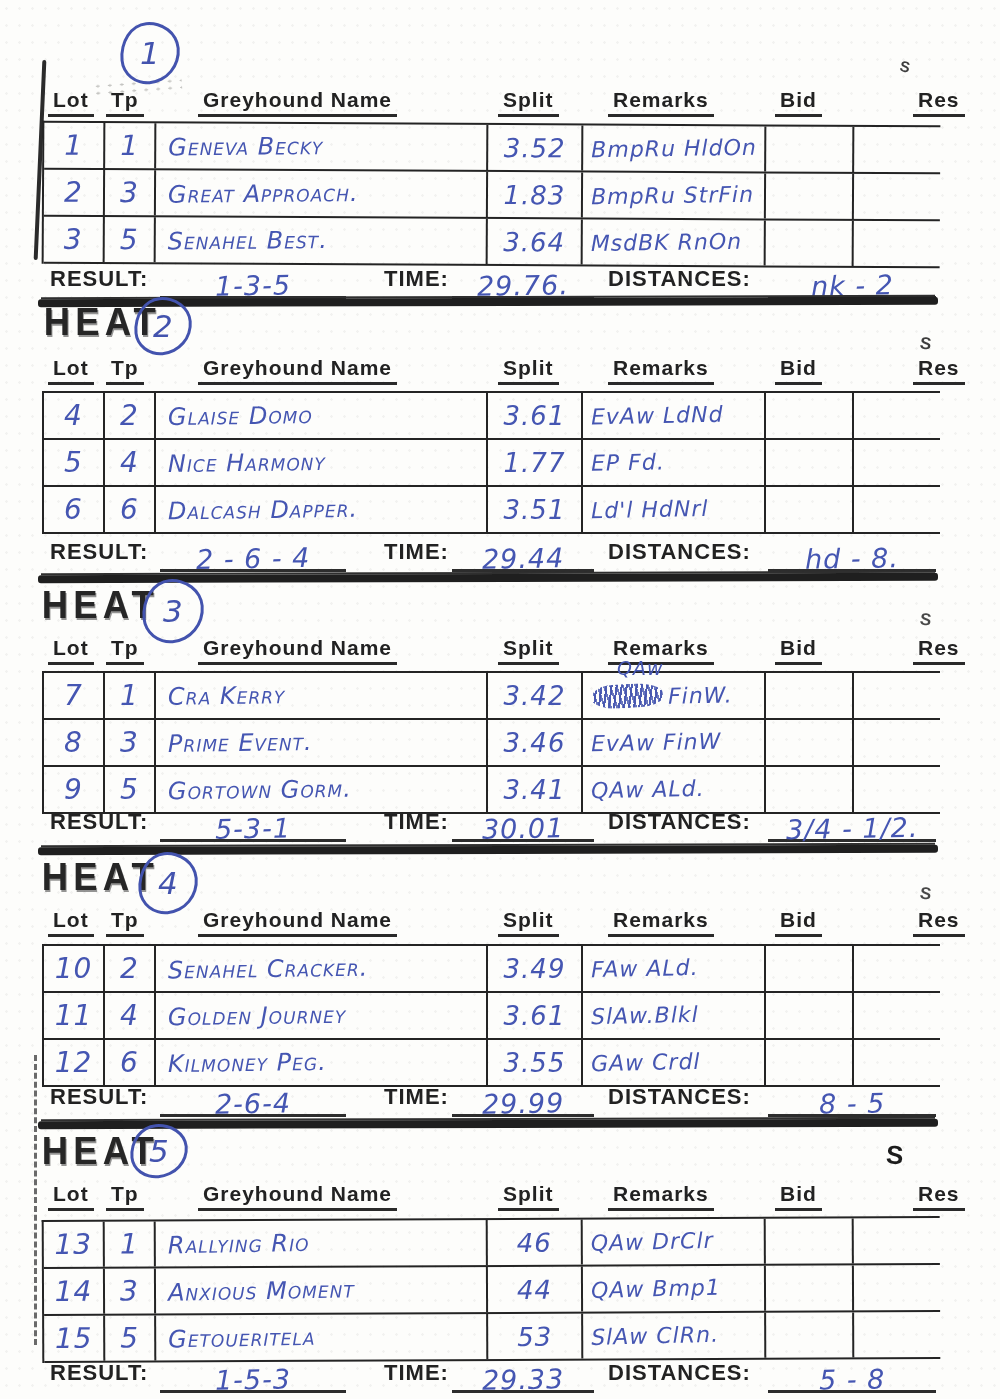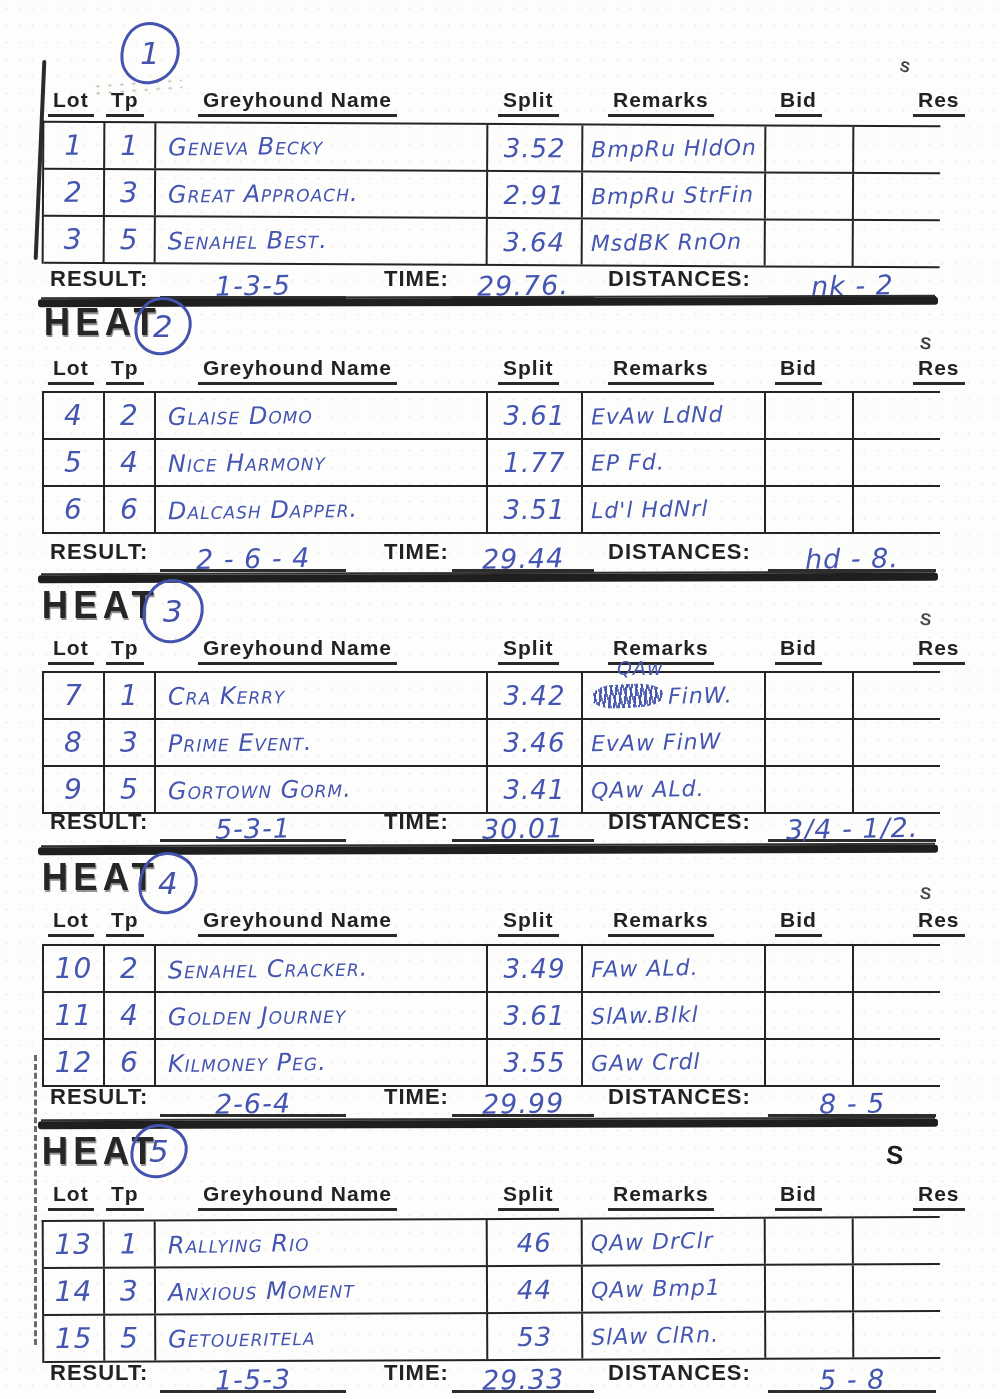--- a/index.html
+++ b/index.html
@@ -160,21 +160,21 @@
         <div class="cl">
             <span class="ink num-ink">2</span>
           </div>
         <div class="ct">
             <span class="ink num-ink">3</span>
           </div>
         <div class="cn">
             <span class="ink name-ink">Great Approach.</span>
           </div>
         <div class="cs">
-            <span class="ink split-ink">2.91</span>
+            <span class="ink split-ink">1.83</span>
           </div>
         <div class="cr">
             <span class="ink rem-ink">BmpRu StrFin</span>
           </div>
         <div class="cb"></div>
         <div class="cx"></div>
       </div>
       <div class="grow">
         <div class="cl">
             <span class="ink num-ink">3</span>

